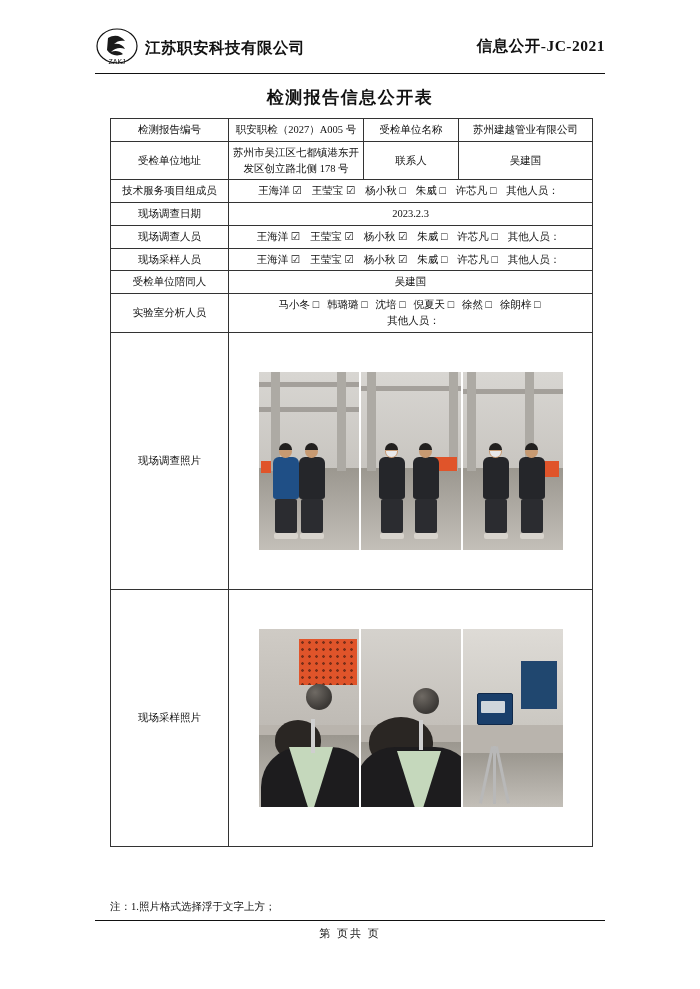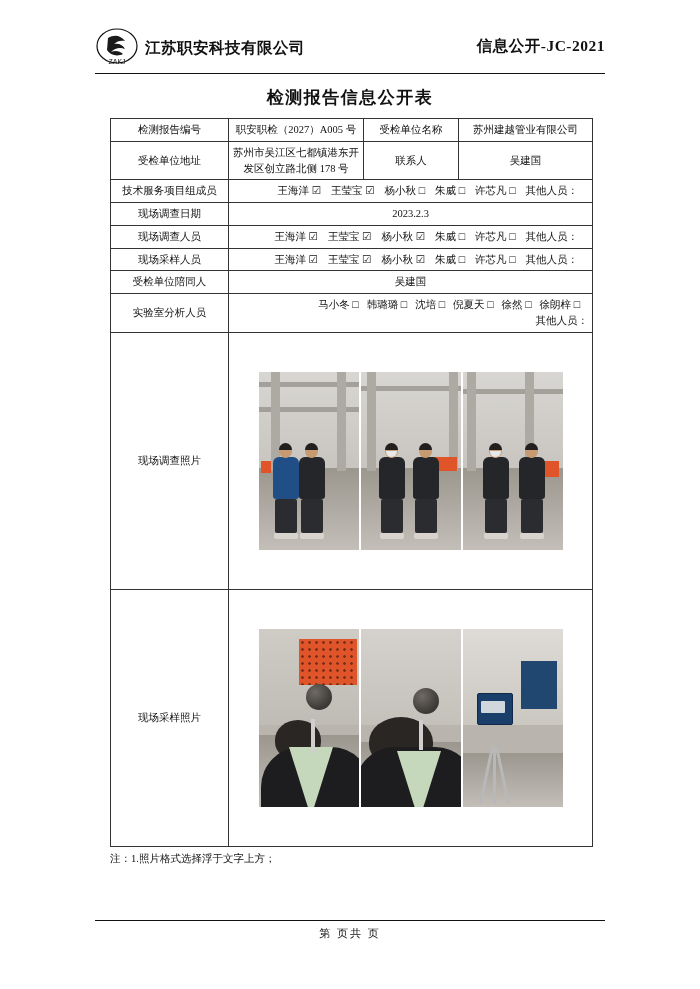--- a/index.html
+++ b/index.html
@@ -94,21 +94,21 @@
     text-align: center;
   }
   .lbl { width: 118px; }
   .c2 { width: 135px; }
   .c3 { width: 95px; }
   .c4 { width: 134px; }
   .tall { height: 250px; }
   
   .person-line {
     display: block;
-    text-align: right;
+    text-align: center;
     padding-left: 6px;
     white-space: nowrap;
   }
   .person-line span { margin-right: 2px; }
   
   .photo-row {
     display: flex;
     gap: 2px;
     justify-content: center;
     align-items: stretch;
@@ -503,18 +503,18 @@
                 <div class="tripod" style="left:38%;top:66%;height:58px;transform:rotate(-12deg);"></div>
               </div>
             </div>
 
           </div>
         </td>
       </tr>
     </tbody>
   </table>
 
-  <div class="note" style="top:852px">注：1.照片格式选择浮于文字上方；</div>
+  <div class="note" style="top:900px">注：1.照片格式选择浮于文字上方；</div>
 
   <div class="foot-rule" style="top:920px"></div>
   <div class="foot-text" style="top:926px">第   页共    页</div>
 
 </div>
 
 </body></html>

